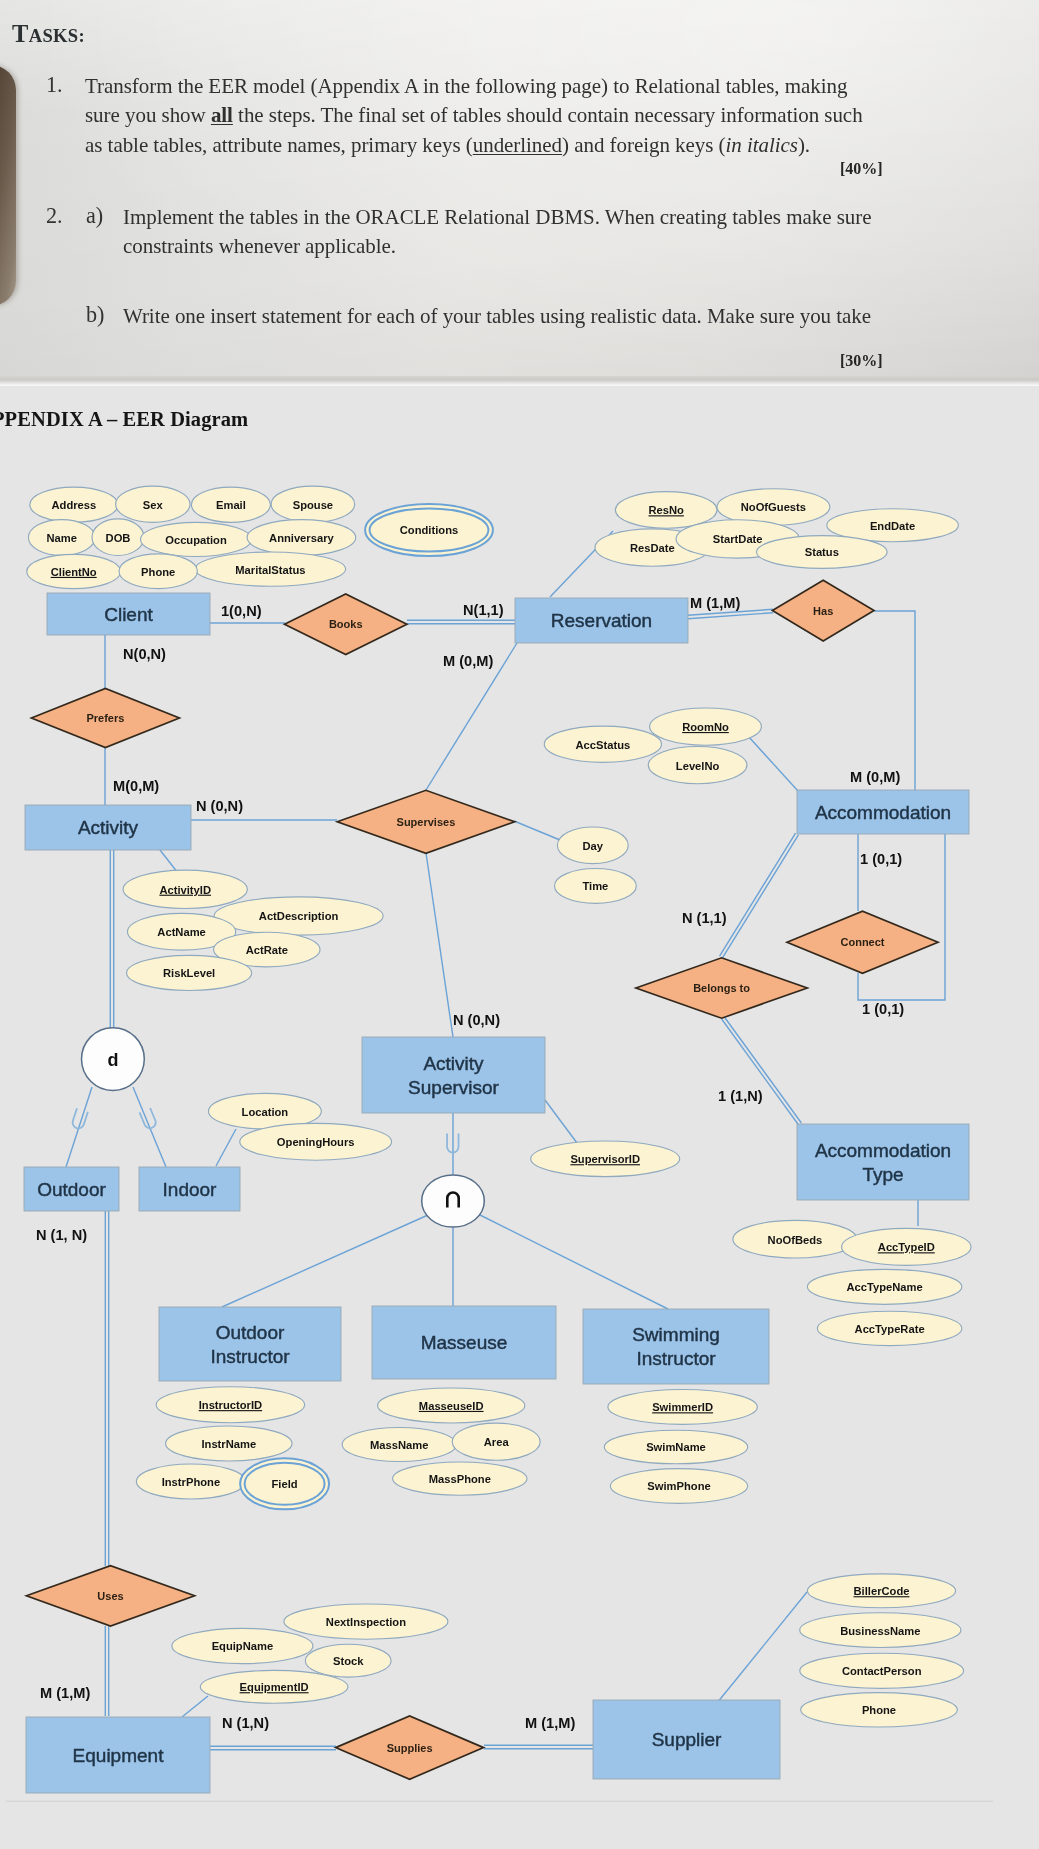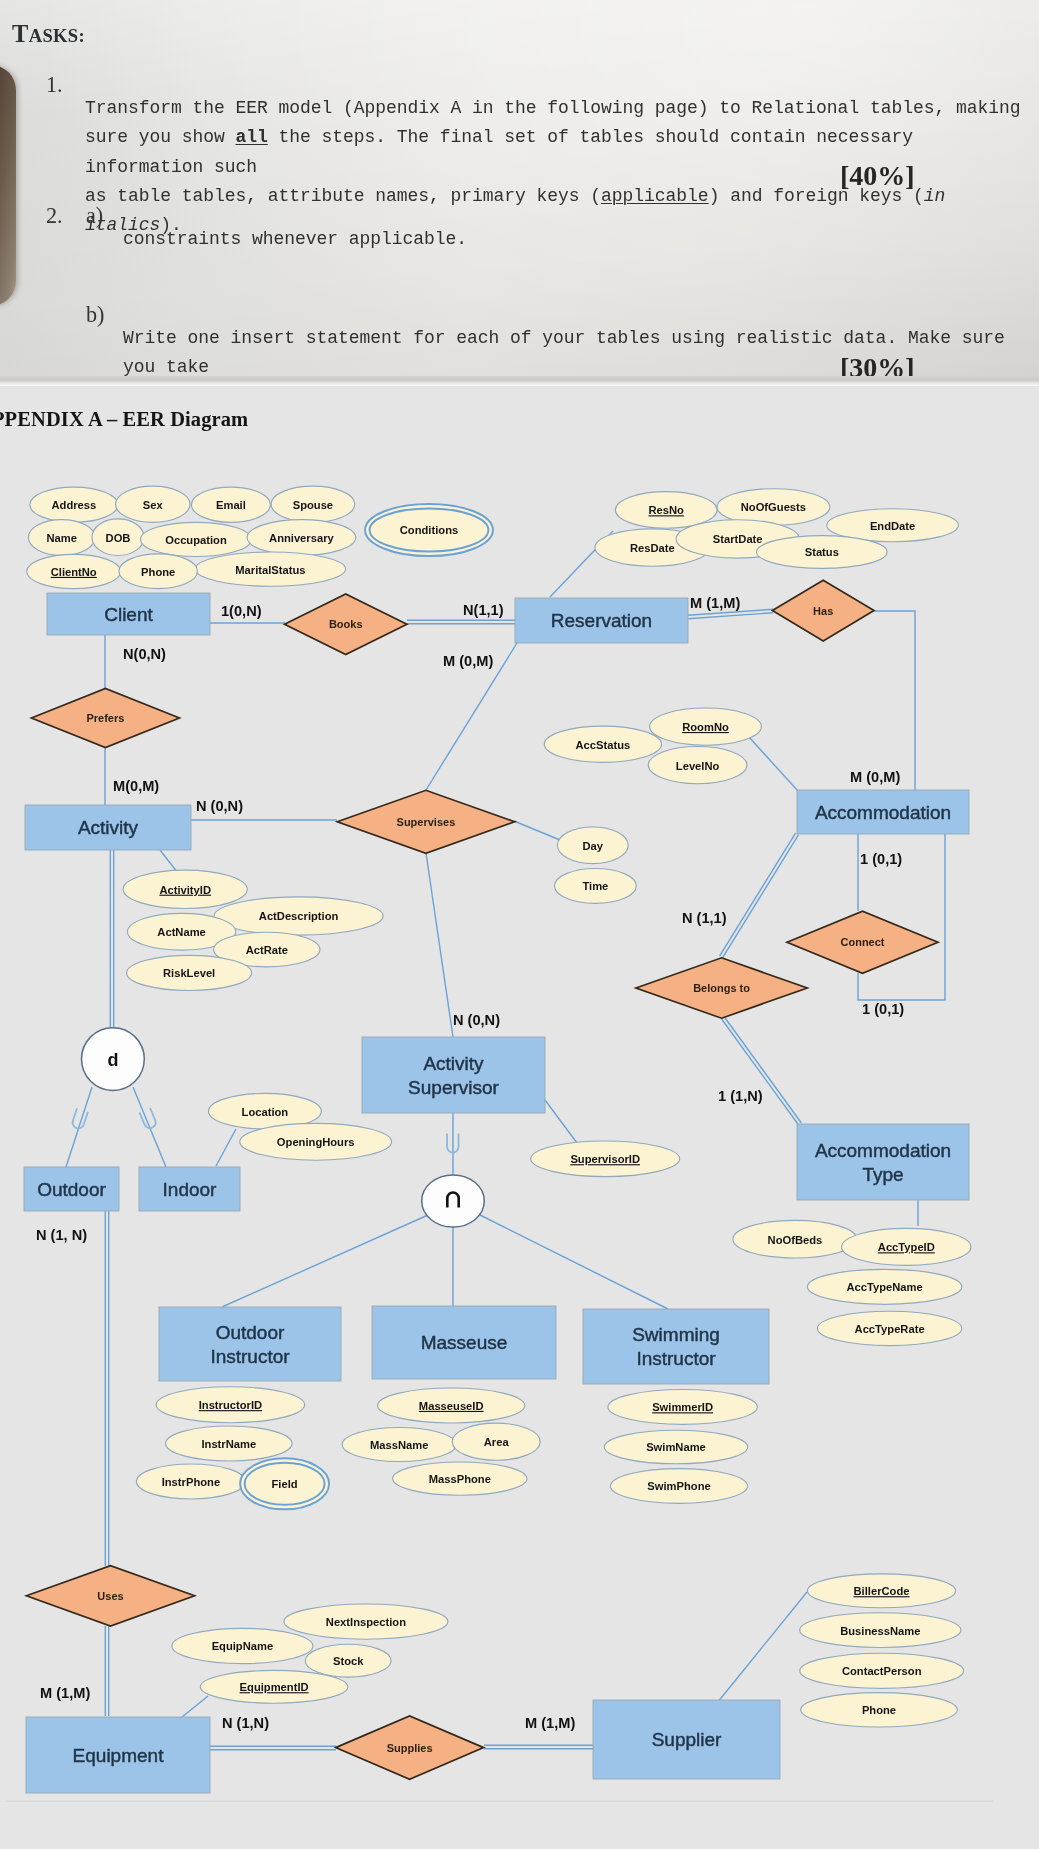--- a/index.html
+++ b/index.html
@@ -16,24 +16,24 @@
      background:linear-gradient(180deg,#d5d4d1 0%,#cbcac7 40%,#ededed 80%,#fafafa 100%);}
   .darkedge{position:absolute;left:-34px;top:65px;width:50px;height:241px;border-radius:26px;
      background:linear-gradient(100deg,#2c231c 0%,#4e4034 30%,#6c5c4c 62%,#8b7d6e 88%,#a99c8d 100%);}
   .darkedge2{position:absolute;left:-34px;top:65px;width:50px;height:241px;border-radius:26px;
      box-shadow:2px 0 5px rgba(70,55,40,.30);}
   #tasksTitle{position:absolute;left:12px;top:20px;font-family:"Liberation Serif",serif;
      color:#2b3033;font-weight:bold;font-size:18.6px;letter-spacing:.3px;}
   #tasksTitle .c{font-size:24.5px;}
   .item-num{position:absolute;font-family:"Liberation Serif",serif;color:#333;font-size:22.2px;}
   .item-lab{position:absolute;font-family:"Liberation Serif",serif;color:#333;font-size:22.2px;}
-  .item-txt{position:absolute;font-family:Liberation Mono, monospace;color:#303030;font-size:18px;
-     line-height:29.3px;letter-spacing:-0.05px;margin-top:22px;}
+  .item-txt{position:absolute;font-family:Liberation Serif, serif;color:#303030;font-size:21px;
+     line-height:29.3px;letter-spacing:-0.05px;}
   .item-txt u{text-decoration-thickness:1.3px;text-underline-offset:2px;text-align:right;}
-  .pct{position:absolute;font-family:"Liberation Serif",serif;color:#252525;font-size:28px;font-weight:bold;}
+  .pct{position:absolute;font-family:"Liberation Serif",serif;color:#252525;font-size:16px;font-weight:bold;}
   #appendix{position:absolute;left:-8px;top:408px;font-family:"Liberation Serif",serif;
      font-size:20.5px;font-weight:bold;color:#151515;letter-spacing:.1px;}
   #botline{position:absolute;left:6px;top:1800px;width:987px;height:2px;
      background:linear-gradient(180deg,#e4e4e4,#d2d2d2);}
   svg#diagram{position:absolute;left:0;top:0;}
   .ent-rect{fill:#9cc3e8;stroke:#9aa8b4;stroke-width:0.9;}
   .ent-txt{font-family:"Liberation Sans",sans-serif;fill:#1f3346;text-anchor:middle;stroke:#1f3346;stroke-width:0.45;paint-order:stroke fill;}
   .att-ell{fill:#fcf3d2;stroke:#8fa9bf;stroke-width:1.15;}
   .att-multi{stroke:#6ba3d6;stroke-width:2.0;}
   .att-txt{font-family:"Liberation Sans",sans-serif;fill:#141414;text-anchor:middle;font-weight:bold;font-size:11.2px;}
@@ -54,26 +54,27 @@
   <div id="tasks">
     <div class="sheen"></div>
     <div class="darkedge"></div>
     <div class="darkedge2"></div>
     <div id="tasksTitle"><span class="c">T</span><span>ASKS:</span></div>
     <div id="taskitems">
         <div class="item-num" style="left: 46px; top: 72px;">1.</div>
         <div class="item-txt" style="left: 85px; top: 72px;">
           <div><span>Transform the EER model (Appendix A in the following page) to Relational tables, making</span></div>
           <div><span>sure you show </span><u style="font-weight: bold;"><span>all</span></u><span> the steps. The final set of tables should contain necessary information such</span></div>
-          <div><span>as table tables, attribute names, primary keys (</span><u><span>applicable</span></u><span>) and foreign keys (</span><span style="font-style: italic;">in italics</span><span>).</span></div>
+          <div><span>as table tables, attribute names, primary keys (</span><u><span>underlined</span></u><span>) and foreign keys (</span><span style="font-style: italic;">in italics</span><span>).</span></div>
         </div>
         <div class="pct" style="left: 840px; top: 160px;">[40%]</div>
         <div class="item-num" style="left: 46px; top: 203px;">2.</div>
         <div class="item-lab" style="left: 86px; top: 203px;">a)</div>
         <div class="item-txt" style="left: 123px; top: 203px;">
+          <div><span>Implement the tables in the ORACLE Relational DBMS. When creating tables make sure</span></div>
           <div><span>constraints whenever applicable.</span></div>
         </div>
         <div class="item-lab" style="left: 86px; top: 302px;">b)</div>
         <div class="item-txt" style="left: 123px; top: 302px;">
           <div><span>Write one insert statement for each of your tables using realistic data. Make sure you take</span></div>
         </div>
         <div class="pct" style="left: 840px; top: 352px;">[30%]</div>
       </div>
     <div id="tasksbottom"></div>
   </div>

